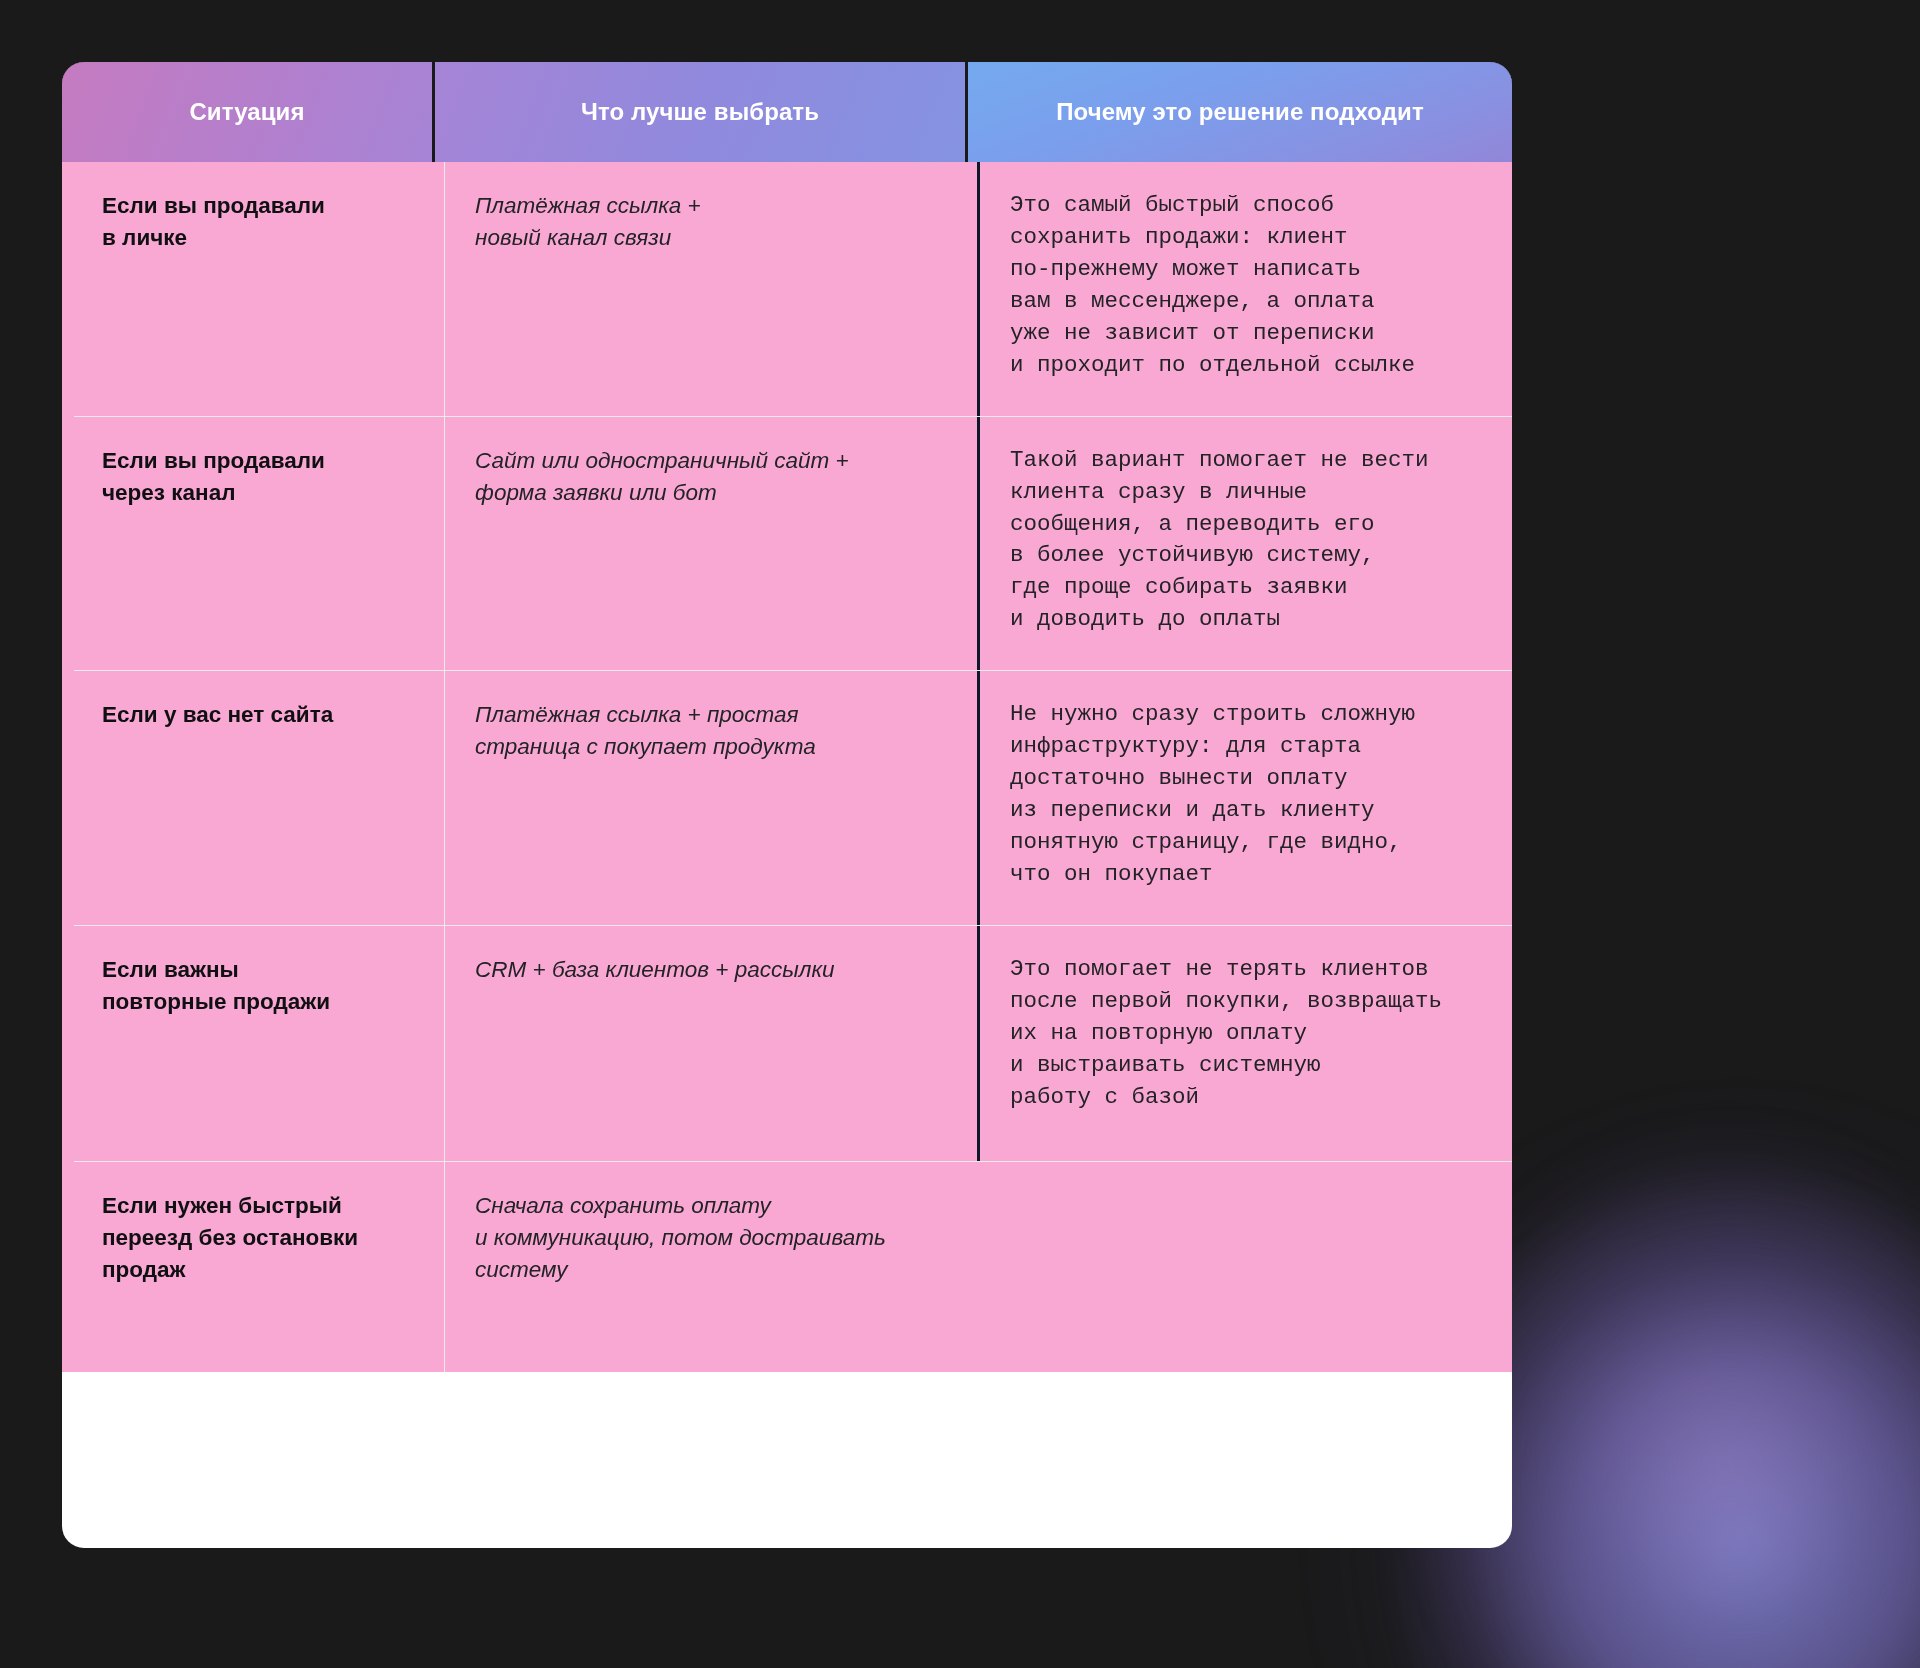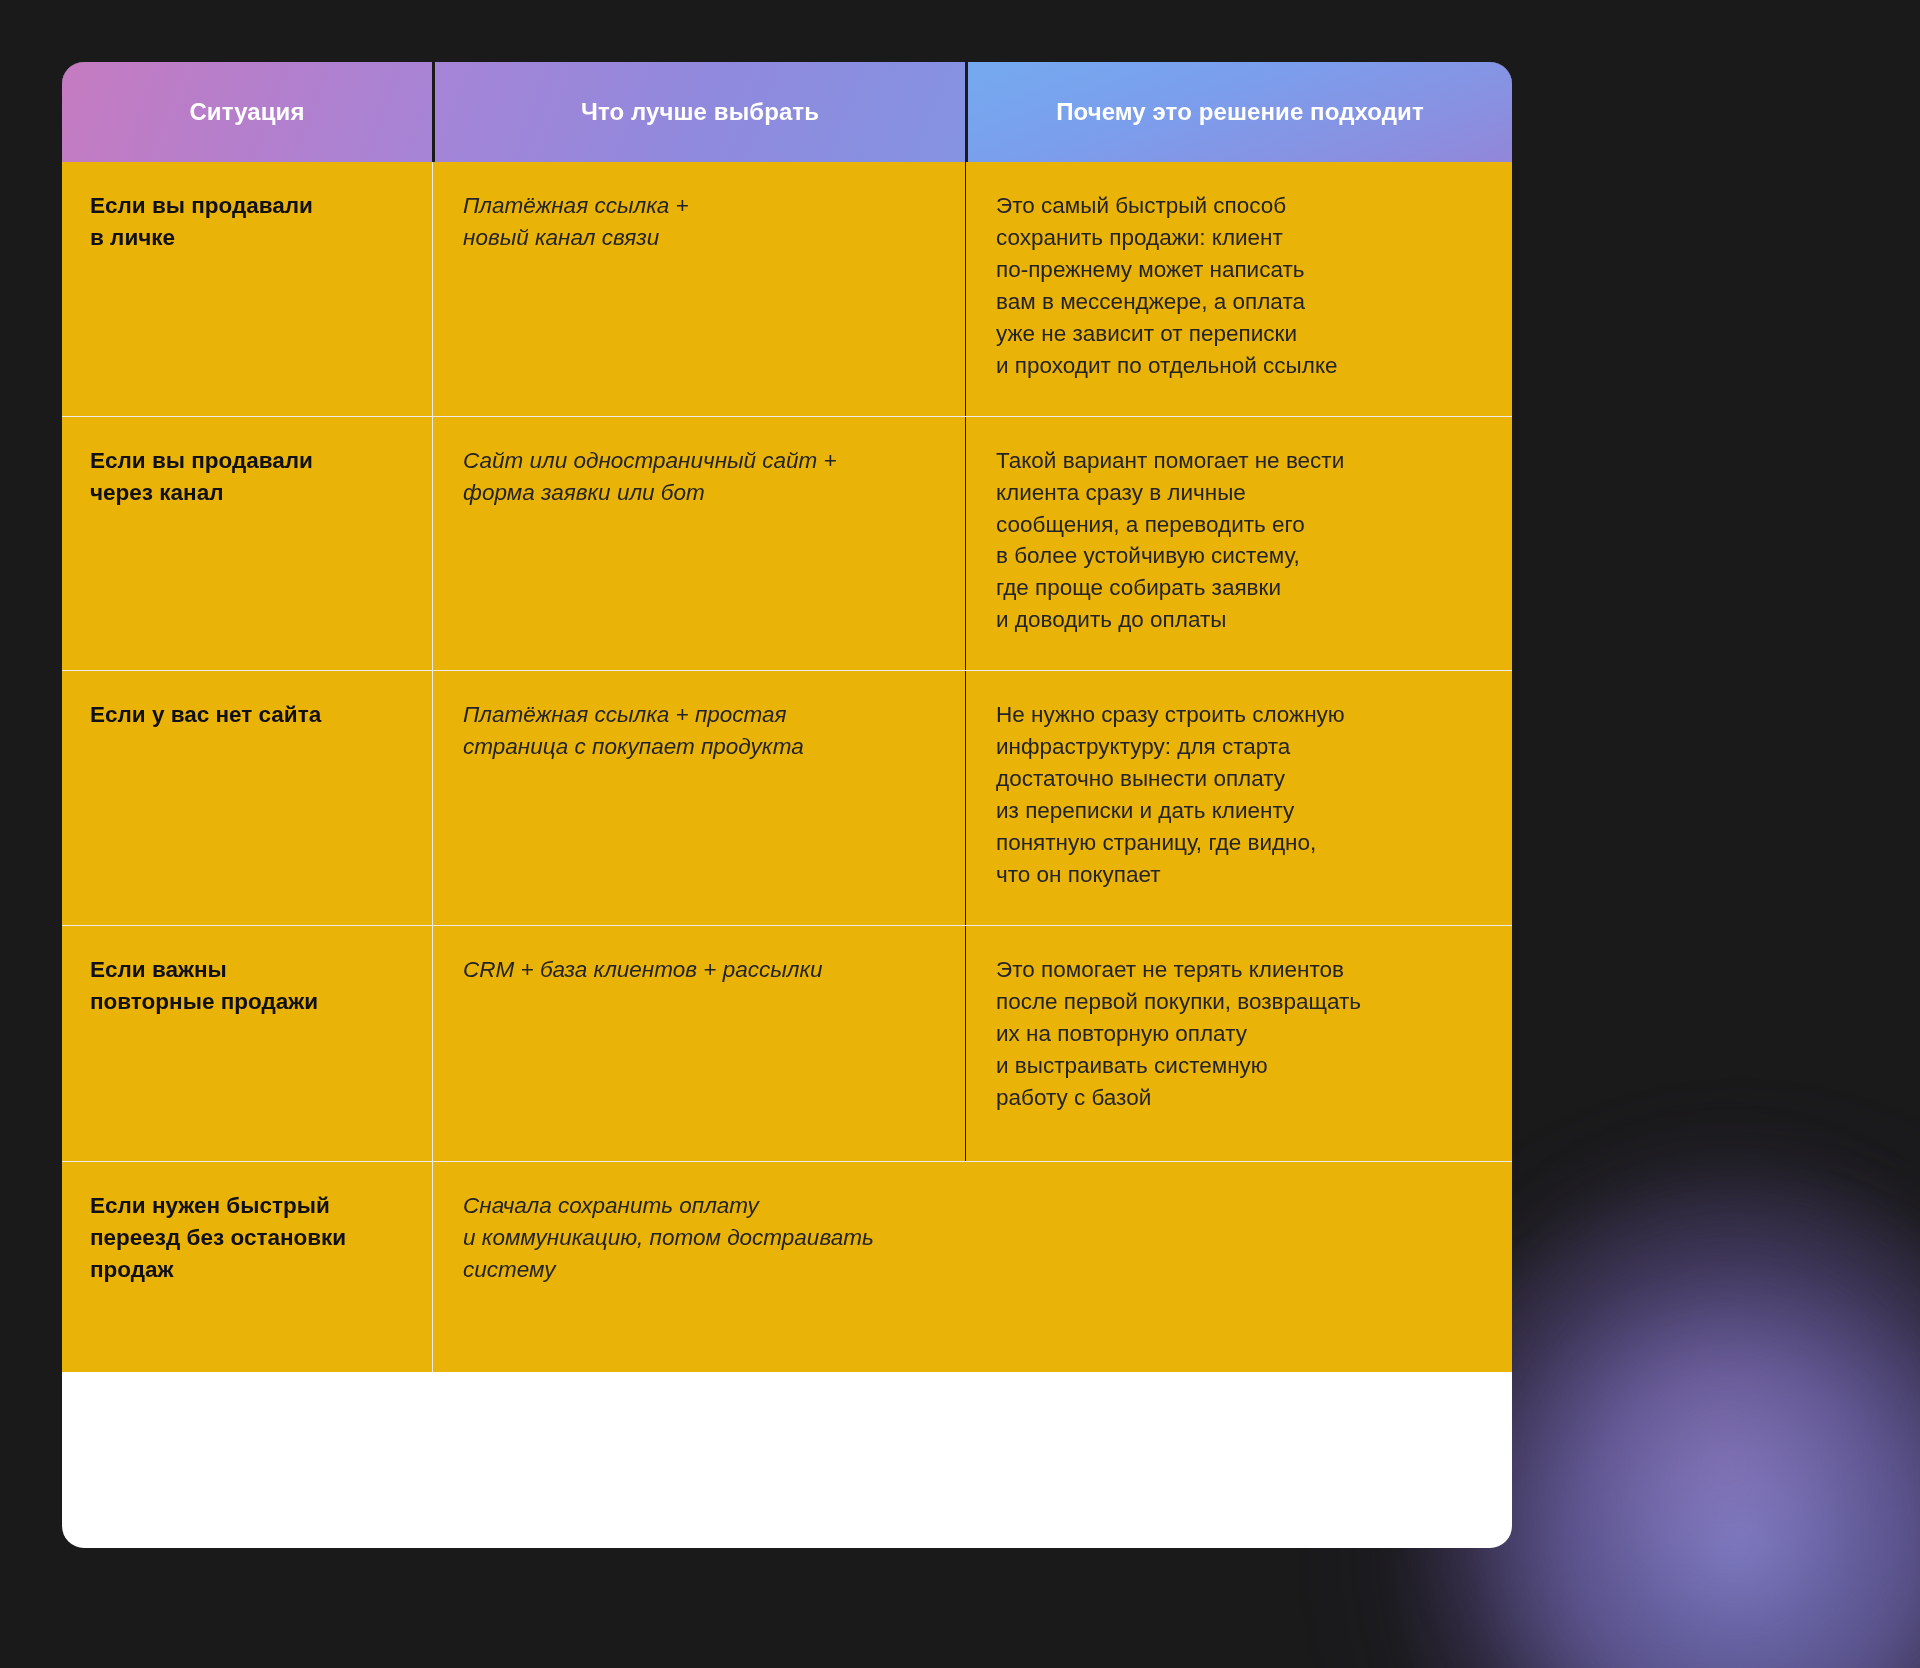--- a/index.html
+++ b/index.html
@@ -71,21 +71,21 @@
     font-size:24px;
     font-weight:700;
     letter-spacing:0.1px;
     position:relative;
   }
   .th-1 { width:370px;  background:linear-gradient(110deg,#c57bc0 0%, #b37fcd 55%, #a684d6 100%); }
   .th-2 { width:530px;  background:linear-gradient(110deg,#a684d6 0%, #9089dd 50%, #8593e2 100%); }
   .th-3 { flex:1;       background:linear-gradient(160deg,#74a9ef 0%, #7b9eec 40%, #8a8fe0 80%, #9286d8 100%); }
 
   
-  .tbody { background:#eab308; }
+  .tbody { background:#f9a8d4;padding-left:12px; }
 
   .row {
     display:flex;
     border-top:1px solid #ebebeb;
   }
   .row.first { border-top:none; }
 
   .cell {
     padding:28px 30px 34px 30px;
     font-size:22.5px;
@@ -101,23 +101,24 @@
   }
   .c2 {
     width:533px;
     border-left:1px solid #ebebeb;
     font-weight:400;
     color:#232326;
     font-style:italic;
   }
   .c3 {
     flex:1;
-    border-left:1px solid #0f172a;
+    border-left:3px solid #0f172a;
     font-weight:400;
     color:#232326;
+    font-family:Liberation Mono, monospace;
   }
 
   
   .row.r1 .cell { min-height:232px; }
   .row.r2 .cell { min-height:235px; }
   .row.r3 .cell { min-height:234px; }
   .row.r4 .cell { min-height:235px; }
   .row.r5 .cell { min-height:210px; }
 </style>
 </head>

